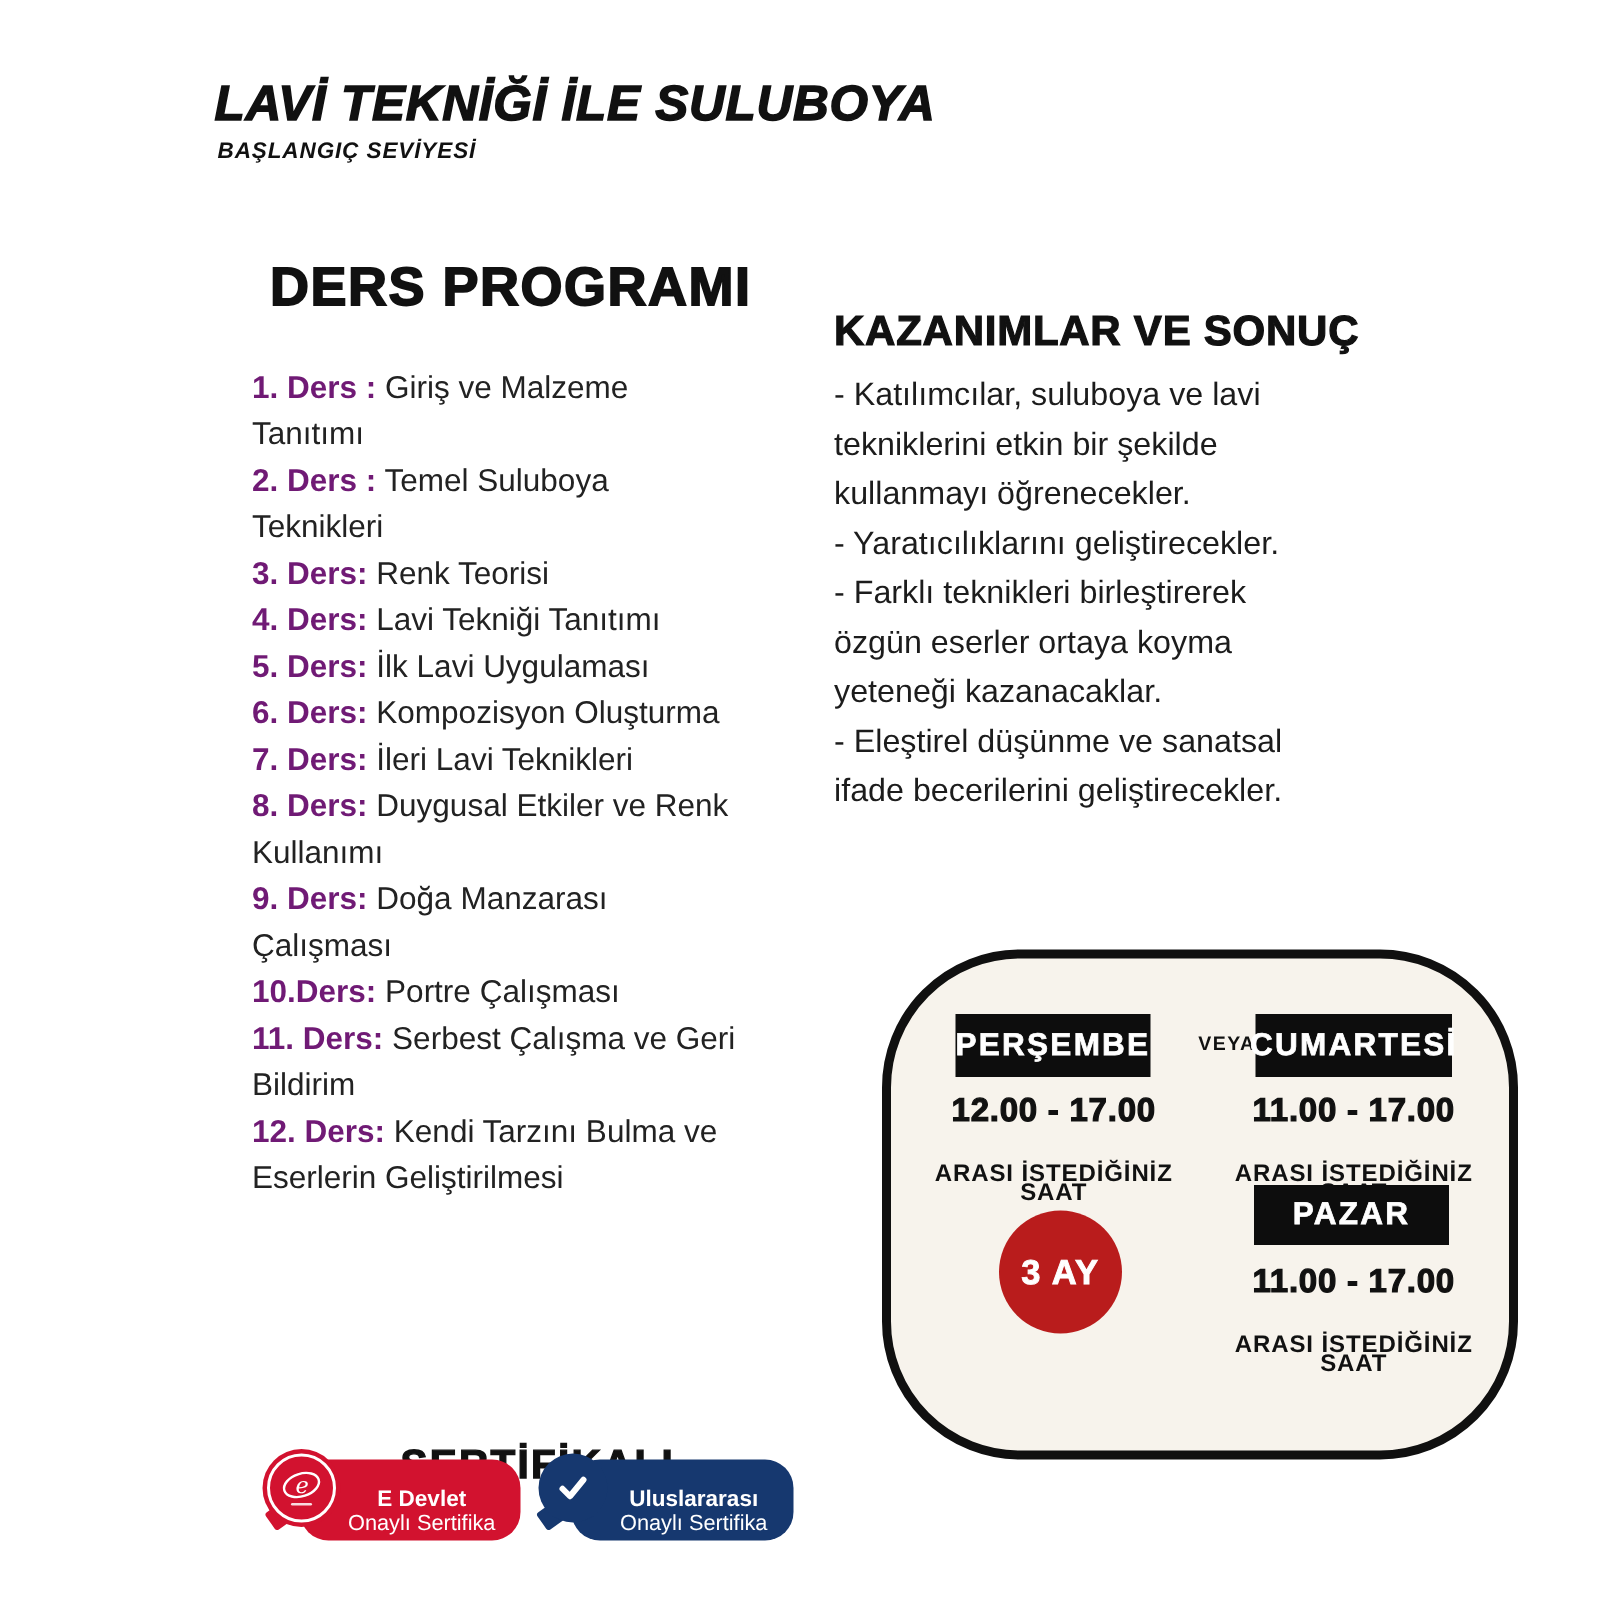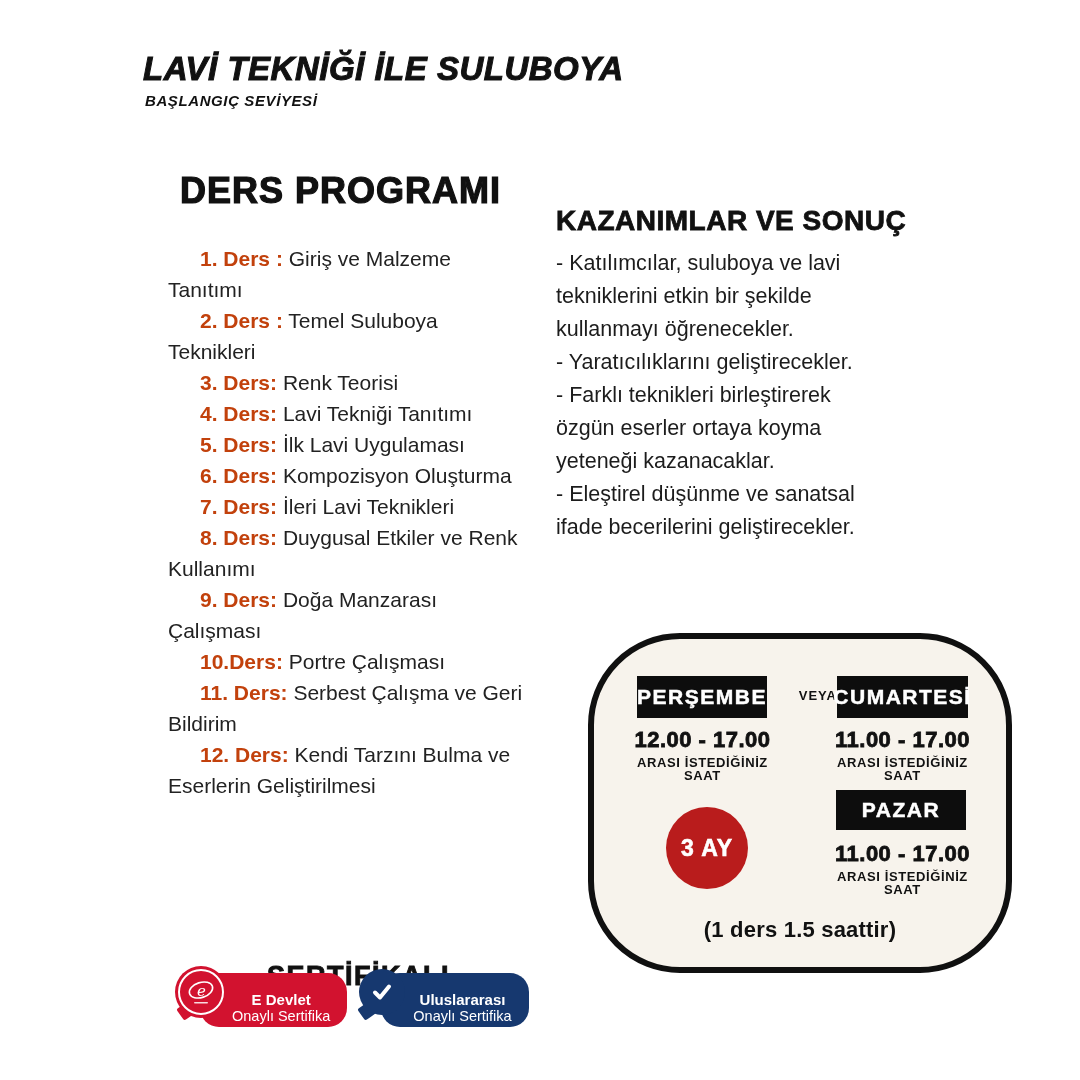--- a/index.html
+++ b/index.html
@@ -21,21 +21,21 @@
   }
 
   
   .program-heading{
     left:180px;top:170px;font-size:36px;font-weight:bold;letter-spacing:1px;
     -webkit-text-stroke:1.2px #111;color:#111;white-space:nowrap;
   }
   .lessons{
     left:168px;top:243px;width:400px;font-size:21px;line-height:31px;color:#222;
   }
-  .lesson b{color:#c2410c;margin-left:32px;}
+  .lesson b{color:#701a75;}
   .lesson span{white-space:pre-line;}
 
   
   .outcomes-heading{
     left:556px;top:205px;font-size:28px;font-weight:bold;letter-spacing:.5px;
     -webkit-text-stroke:.8px #111;color:#111;white-space:nowrap;
   }
   .outcomes{
     left:556px;top:247px;width:440px;font-size:21.5px;line-height:33px;color:#1c1c1c;
   }
@@ -59,22 +59,22 @@
     font-size:13px;font-weight:bold;letter-spacing:1px;color:#111;
   }
   .hours{
     position:absolute;width:171px;text-align:center;font-size:22px;font-weight:bold;
     letter-spacing:.5px;color:#111;-webkit-text-stroke:.8px #111;white-space:nowrap;
   }
   .hours-thu{left:23px;top:88px;}
   .hours-sat{left:223px;top:88px;}
   .hours-sun{left:223px;top:202px;}
   .note{
-    position:absolute;width:171px;text-align:center;font-size:13px;font-weight:bold;
-    letter-spacing:.6px;line-height:13px;color:#111;white-space:pre-line;
+    position:absolute;width:171px;text-align:center;font-size:16px;font-weight:bold;
+    letter-spacing:.6px;line-height:13px;color:#111;white-space:pre-line;margin-top:20px;
   }
   .note-thu{left:23px;top:117px;}
   .note-sat{left:223px;top:117px;}
   .note-sun{left:223px;top:231px;}
   .duration{
     position:absolute;left:72px;top:168px;width:82px;height:82px;border-radius:50%;
     background:#b91c1c;color:#fff;display:flex;align-items:center;justify-content:center;
     font-size:23px;font-weight:bold;letter-spacing:1px;-webkit-text-stroke:.6px #fff;
   }
   .footnote{
@@ -164,21 +164,20 @@
   <div class="hours hours-sat">11.00 - 17.00</div>
   <div class="note note-sat">ARASI İSTEDİĞİNİZ
 SAAT</div>
 
   <div class="day-badge day-sun">PAZAR</div>
   <div class="hours hours-sun">11.00 - 17.00</div>
   <div class="note note-sun">ARASI İSTEDİĞİNİZ
 SAAT</div>
 
   <div class="duration">3 AY</div>
-  <div class="footnote">(1 ders 1.5 saattir)</div>
 </div>
 
 <div class="abs cert-heading">SERTİFİKALI</div>
 <div class="abs badges">
   <div class="badge badge-red">
     <div class="tail"></div>
     <div class="circle">
       <svg width="30" height="30" viewBox="0 0 30 30">
         <ellipse cx="15" cy="13" rx="12" ry="7.5" transform="rotate(-18 15 13)" fill="none" stroke="#fff" stroke-width="1.6"></ellipse>
         <text x="11" y="18.5" font-size="15" font-style="italic" fill="#fff" font-family="DejaVu Serif, serif">e</text>

